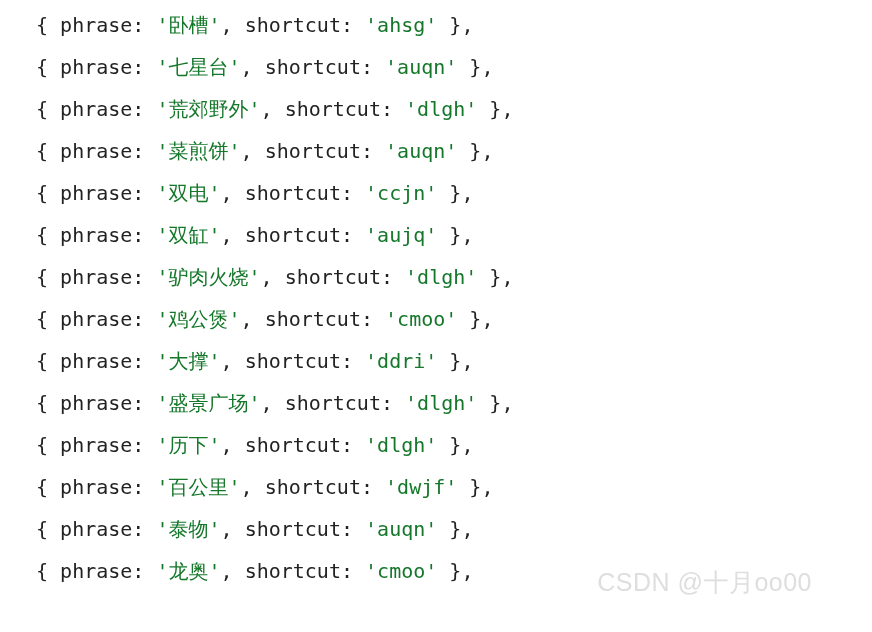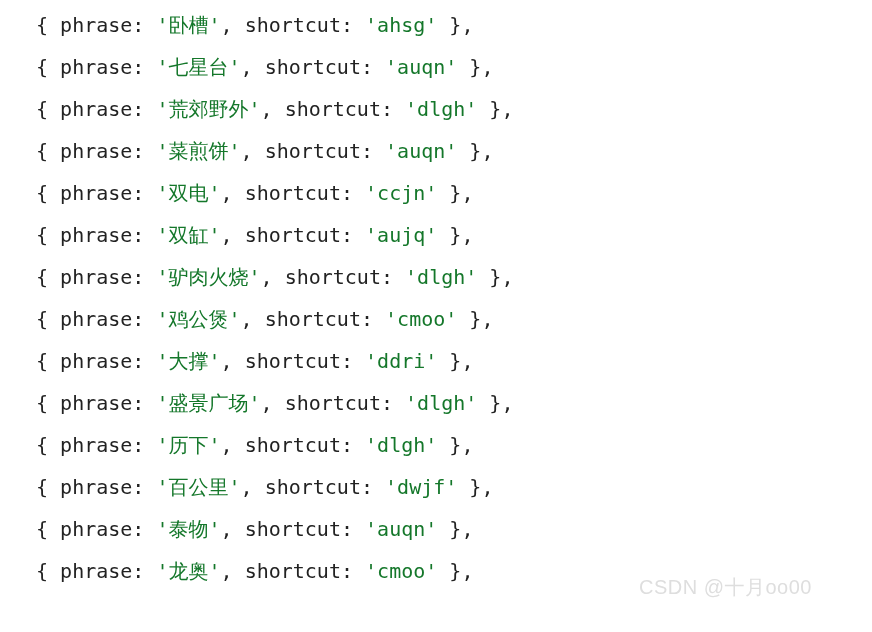--- a/index.html
+++ b/index.html
@@ -23,21 +23,21 @@
     }
     .brace { color: #222; }
     .key { color: #222; }
     .str { color: #14772a; }
     .punc { color: #222; }
     .watermark {
       position: absolute;
       right: 60px;
       bottom: 24px;
       color: #dedede;
-      font-size: 20px;
+      font-size: 25px;
       font-family: -apple-system, sans-serif;
       letter-spacing: 0.5px;
     }
   </style>
 </head>
 <body>
 
 <div class="code-container">
   <div class="line"><span class="brace">{ </span><span class="key">phrase</span><span class="punc">: </span><span class="str">'<span>卧槽</span>'</span><span class="punc">, </span><span class="key">shortcut</span><span class="punc">: </span><span class="str">'<span>ahsg</span>'</span><span class="brace"> },</span></div>
   <div class="line"><span class="brace">{ </span><span class="key">phrase</span><span class="punc">: </span><span class="str">'<span>七星台</span>'</span><span class="punc">, </span><span class="key">shortcut</span><span class="punc">: </span><span class="str">'<span>auqn</span>'</span><span class="brace"> },</span></div>

